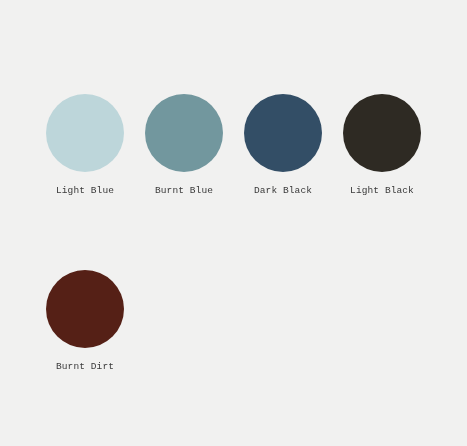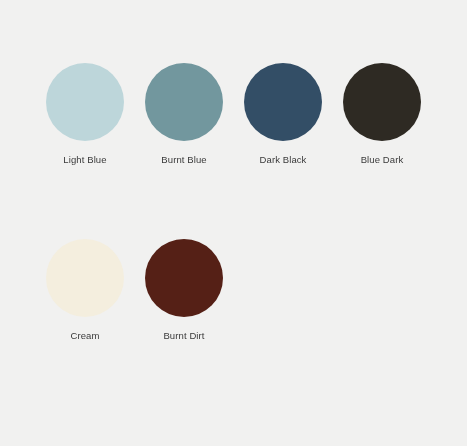--- a/index.html
+++ b/index.html
@@ -12,21 +12,22 @@
     height: 446px;
     background: #f1f1f0;
     font-family: "Liberation Sans", sans-serif;
     overflow: hidden;
   }
   #palette-board {
     position: relative;
     width: 467px;
     height: 446px;
     box-sizing: border-box;
-    padding: 63px 0 0 0;
+    padding: 94px 0 0 0;
+    font-family: Liberation Mono, monospace;
   }
   .swatch-row {
     display: flex;
     flex-direction: row;
     justify-content: flex-start;
     align-items: flex-start;
     padding-left: 46px;
     box-sizing: border-box;
   }
   .swatch-row.row-2 {
@@ -75,31 +76,27 @@
       <span class="swatch-label" style="color: rgb(58, 58, 58);">Burnt Blue</span>
     </div>
 
     <div class="swatch">
       <span class="swatch-circle" style="background-color: rgb(51, 78, 102);"></span>
       <span class="swatch-label" style="color: rgb(58, 58, 58);">Dark Black</span>
     </div>
 
     <div class="swatch">
       <span class="swatch-circle" style="background-color: rgb(46, 42, 35);"></span>
-      <span class="swatch-label" style="color: rgb(58, 58, 58);">Blue Dark</span>
+      <span class="swatch-label" style="color: rgb(58, 58, 58);">Light Black</span>
     </div>
 
   </div>
 
   <div class="swatch-row row-2">
 
-    <div class="swatch">
-      <span class="swatch-circle" style="background-color: rgb(244, 238, 222);"></span>
-      <span class="swatch-label" style="color: rgb(58, 58, 58);">Cream</span>
-    </div>
 
 
 
     <div class="swatch">
       <span class="swatch-circle" style="background-color: rgb(85, 32, 22);"></span>
       <span class="swatch-label" style="color: rgb(58, 58, 58);">Burnt Dirt</span>
     </div>
 
   </div>
 

